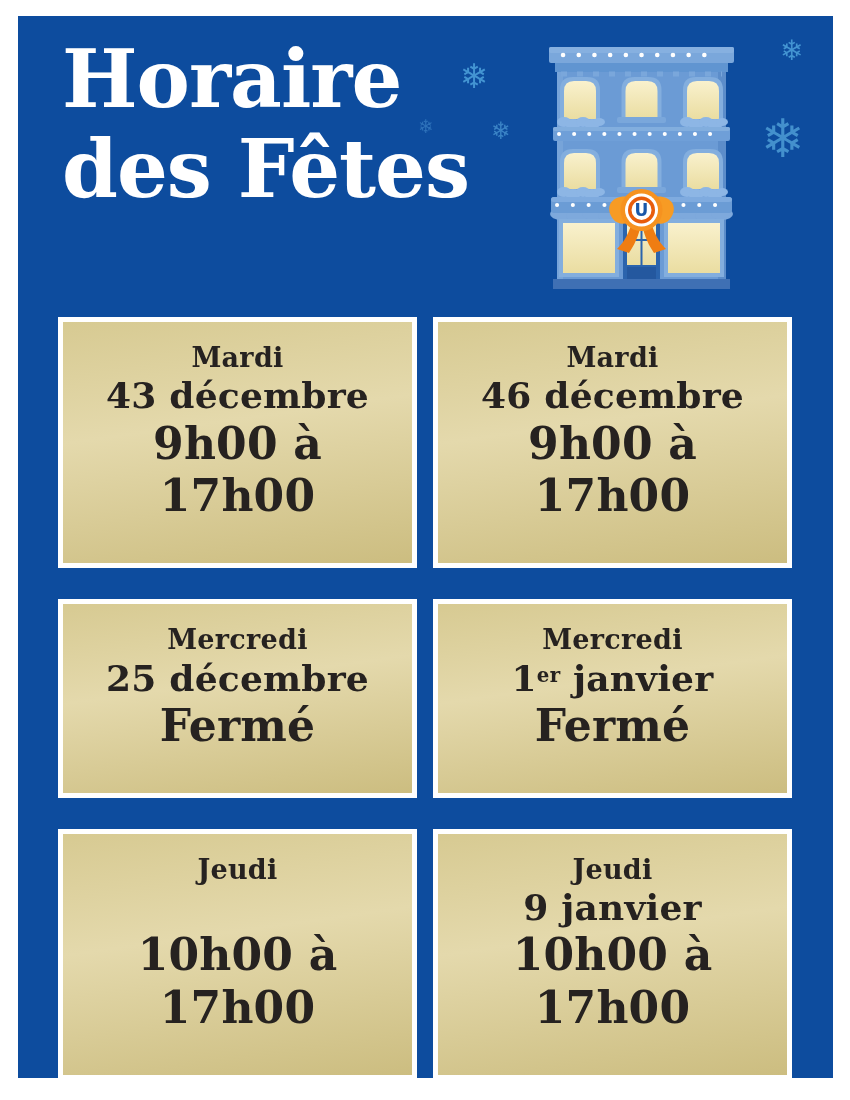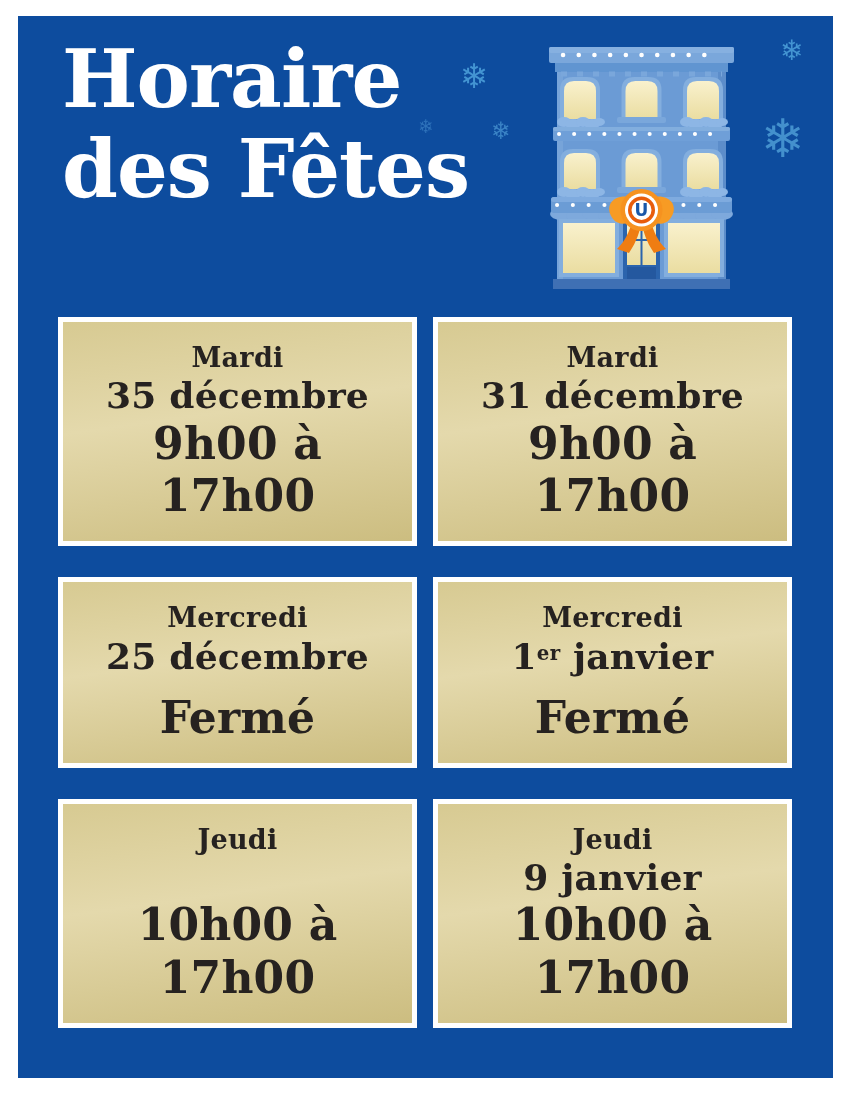--- a/index.html
+++ b/index.html
@@ -34,21 +34,21 @@
   
   .grid{
     position:absolute;left:40px;top:301px;width:734px;height:711px;
     display:grid;grid-template-columns:1fr 1fr;grid-template-rows:1fr 1fr 1fr;
     column-gap:16px;row-gap:31px;
   }
   .card{
     box-sizing:border-box;border:5px solid #ffffff;
     background:linear-gradient(172deg,#d7ca92 0%,#e4d9ac 42%,#ccbd80 100%);
     display:flex;flex-direction:column;align-items:center;text-align:center;
-    color:#262220;padding:20px 10px 18px 10px;
+    color:#262220;padding:20px 10px 40px 10px;
   }
   .card .day{font-size:27px;font-weight:700;line-height:1.2;letter-spacing:.3px;}
   .card .date{font-size:36px;font-weight:700;line-height:1.2;letter-spacing:.2px;}
   .card .date .sup{font-size:.55em;position:relative;top:-.45em;}
   .card .hours{font-size:44px;font-weight:700;line-height:1.2;margin-top:auto;letter-spacing:.2px;}
 </style>
 </head>
 <body>
 
 <div class="page">
@@ -181,27 +181,27 @@
         <circle cx="96.5" cy="167" r="13.5" fill="#e85d0b"></circle>
         <circle cx="96.5" cy="167" r="10" fill="#ffffff"></circle>
         <text x="96.5" y="173" text-anchor="middle" font-size="17" font-weight="bold" fill="#1a57a8" font-family="DejaVu Sans, sans-serif">U</text>
       </g>
     </svg>
 
     <div class="grid">
 
       <div class="card">
         <div class="day">Mardi</div>
-        <div class="date"><span>35 décembre</span><span class="sup"></span><span></span></div>
+        <div class="date"><span>43 décembre</span><span class="sup"></span><span></span></div>
         <div class="hours">9h00 à 17h00</div>
       </div>
 
       <div class="card">
         <div class="day">Mardi</div>
-        <div class="date"><span>31 décembre</span><span class="sup"></span><span></span></div>
+        <div class="date"><span>46 décembre</span><span class="sup"></span><span></span></div>
         <div class="hours">9h00 à 17h00</div>
       </div>
 
       <div class="card">
         <div class="day">Mercredi</div>
         <div class="date"><span>25 décembre</span><span class="sup"></span><span></span></div>
         <div class="hours">Fermé</div>
       </div>
 
       <div class="card">

